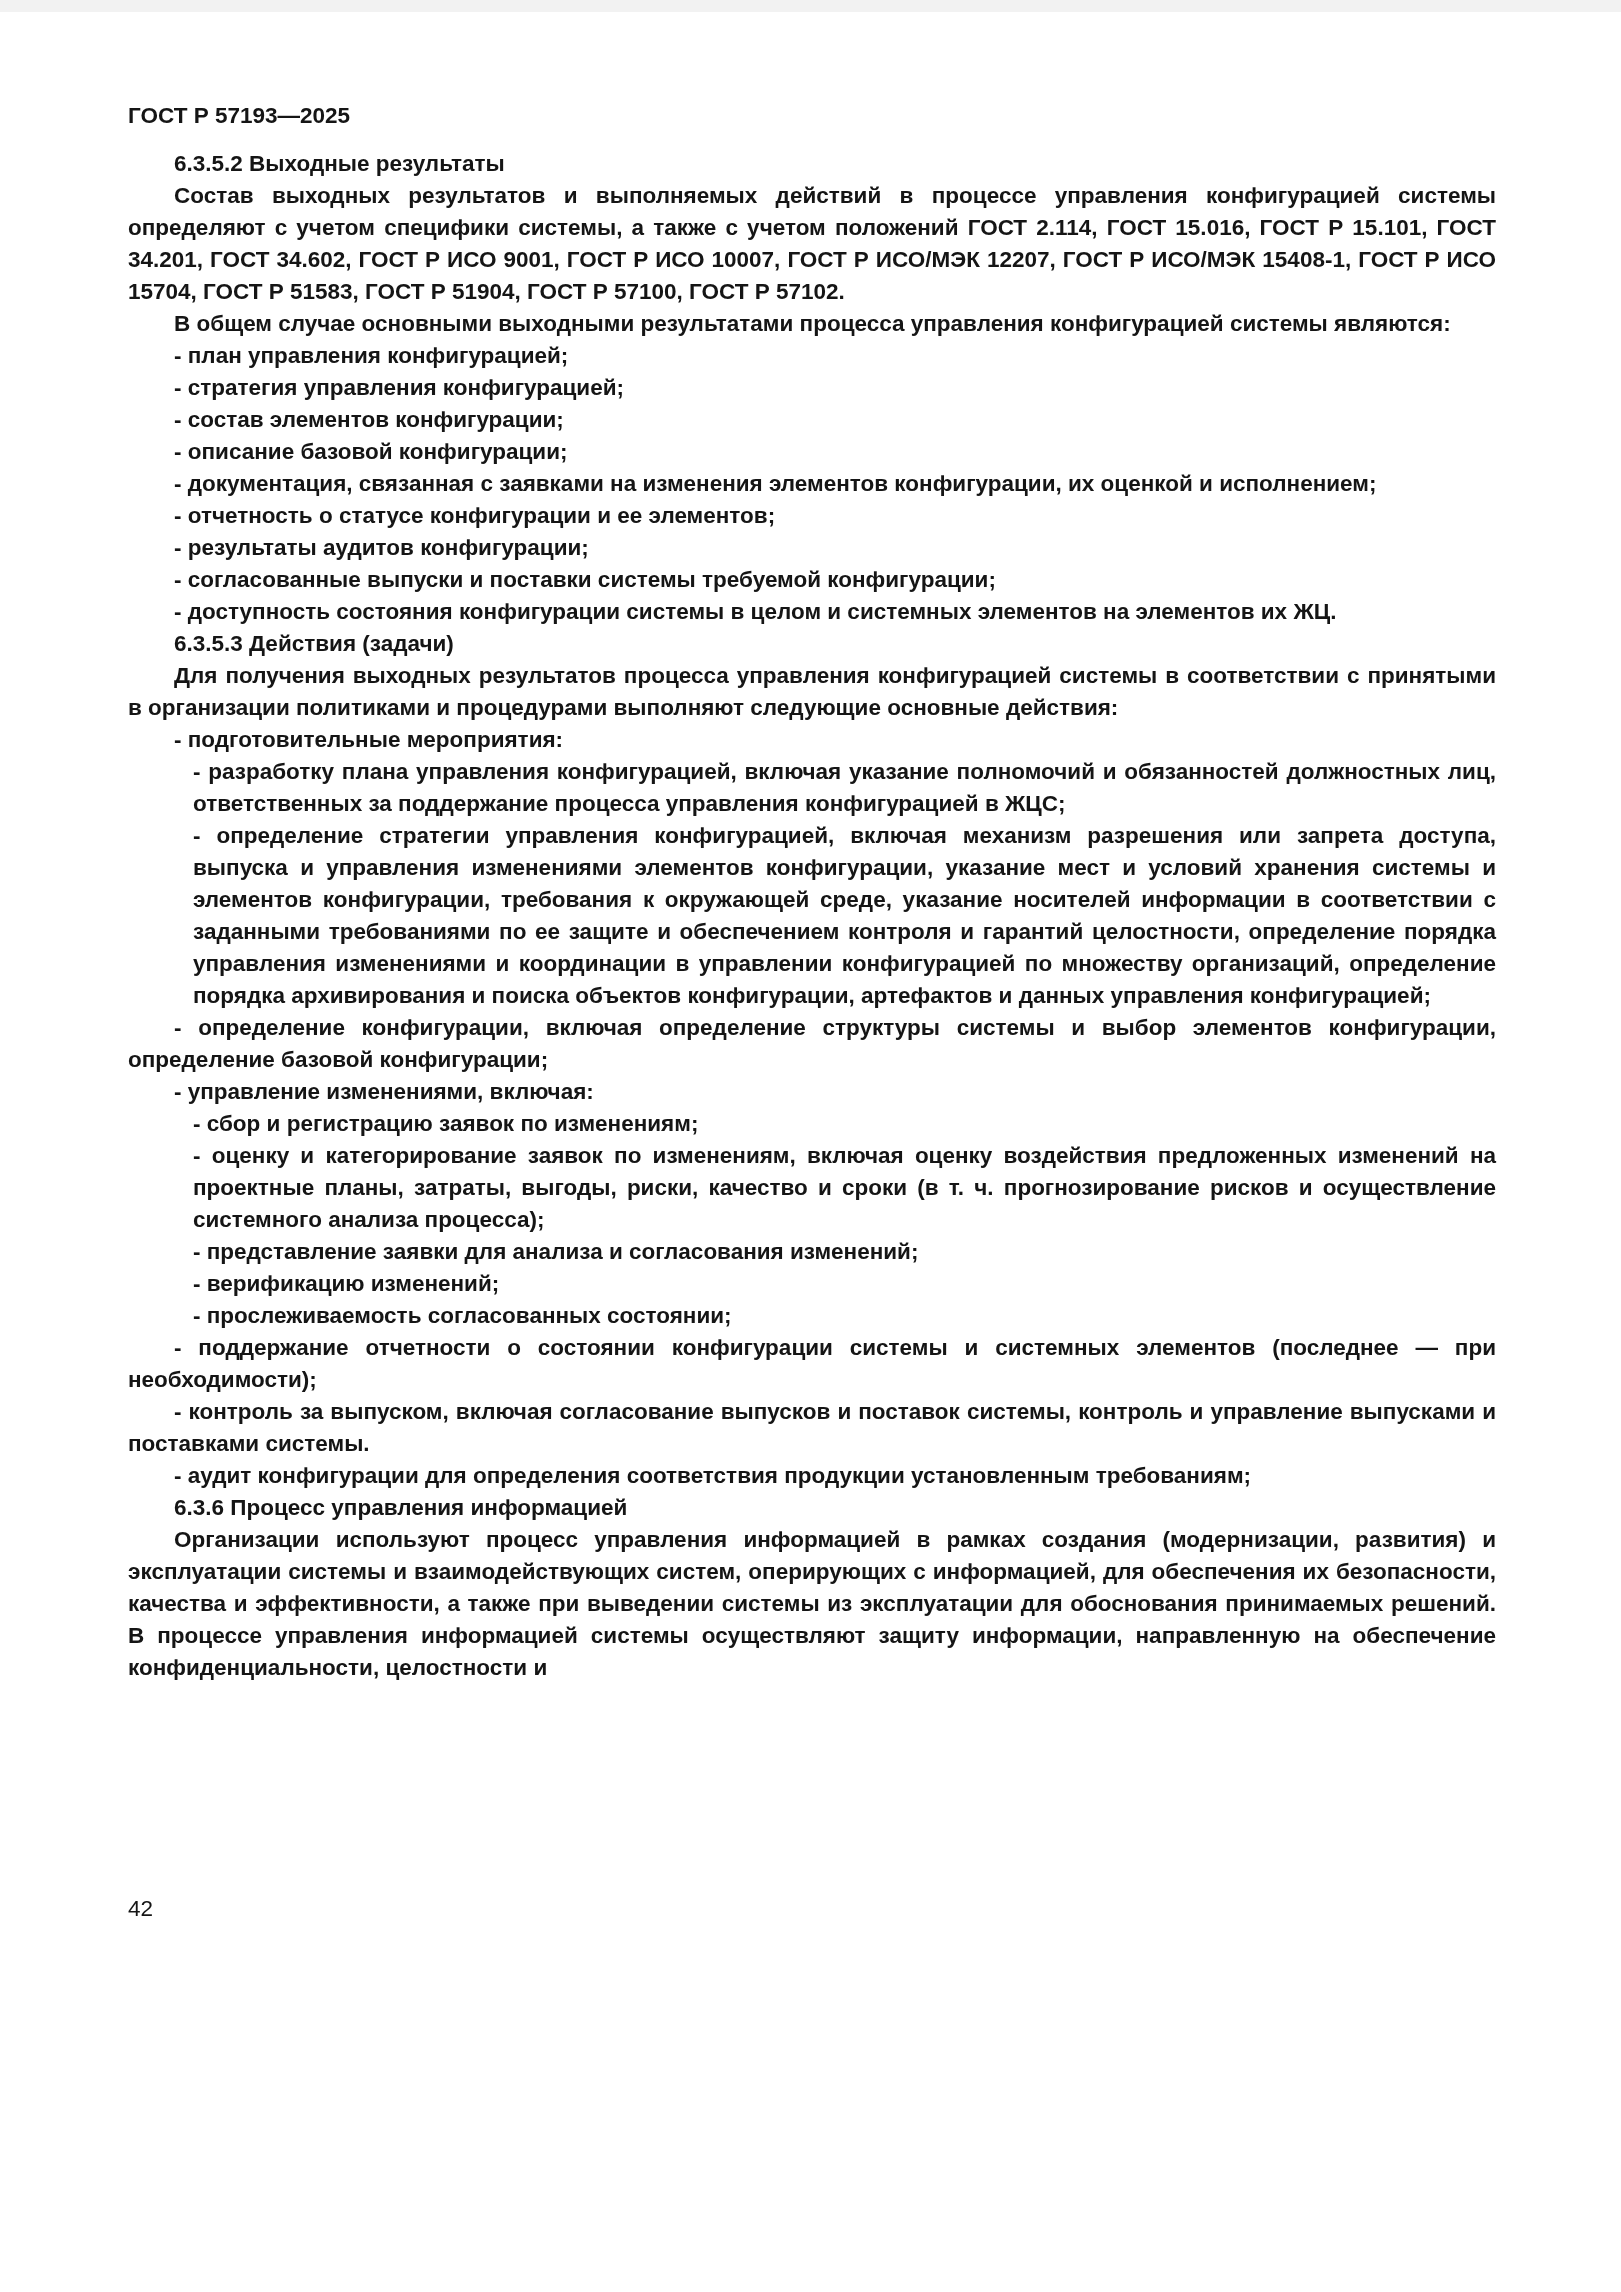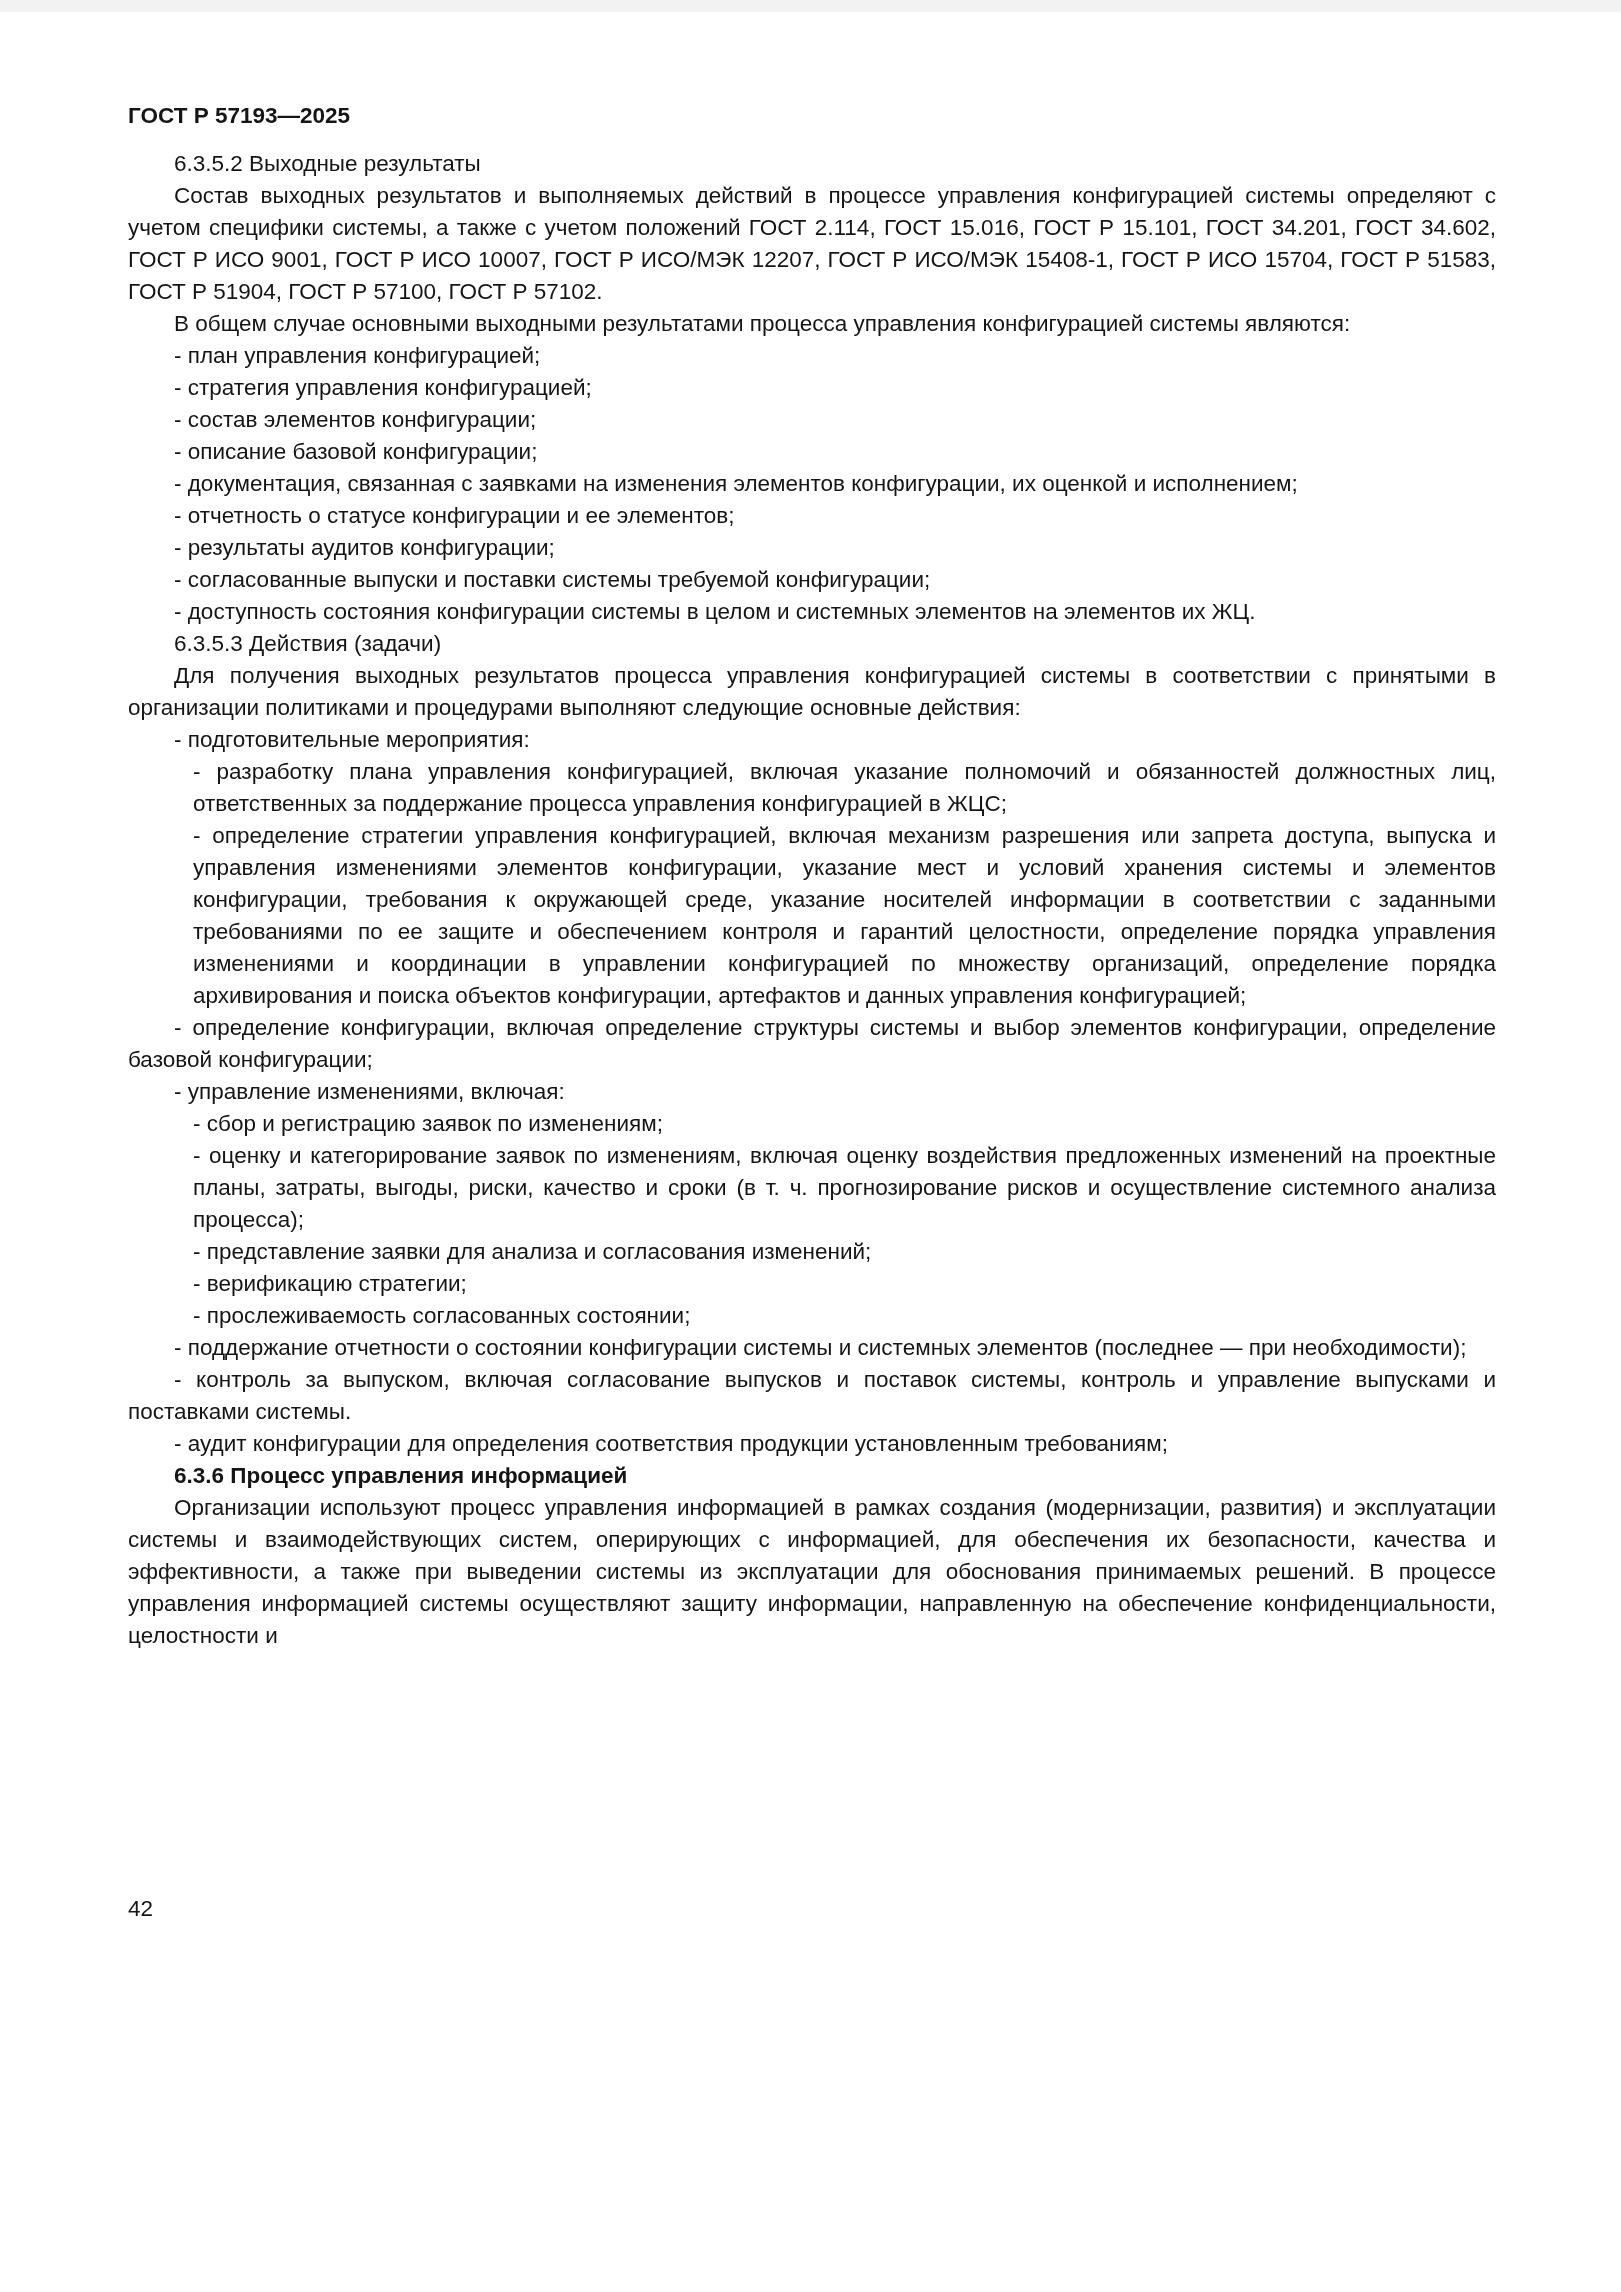--- a/index.html
+++ b/index.html
@@ -18,20 +18,21 @@
   }
   .doc-header {
     font-weight: bold;
     margin-bottom: 15.7px;
   }
   .doc-body p {
     margin: 0;
     text-align: justify;
     text-indent: 46px;
     hyphens: none;
+    font-weight: bold;
   }
   .doc-body p.li2 {
     margin-left: 65px;
     text-indent: 0;
   }
   .bold { font-weight: bold; }
   .doc-footer {
     position: absolute;
     left: 128px;
     top: 1881px;
@@ -62,21 +63,21 @@
     <p>6.3.5.3 Действия (задачи)</p>
     <p>Для получения выходных результатов процесса управления конфигурацией системы в соответствии с принятыми в организации политиками и процедурами выполняют следующие основные действия:</p>
     <p>- подготовительные мероприятия:</p>
     <p class="li2">- разработку плана управления конфигурацией, включая указание полномочий и обязанностей должностных лиц, ответственных за поддержание процесса управления конфигурацией в ЖЦС;</p>
     <p class="li2">- определение стратегии управления конфигурацией, включая механизм разрешения или запрета доступа, выпуска и управления изменениями элементов конфигурации, указание мест и условий хранения системы и элементов конфигурации, требования к окружающей среде, указание носителей информации в соответствии с заданными требованиями по ее защите и обеспечением контроля и гарантий целостности, определение порядка управления изменениями и координации в управлении конфигурацией по множеству организаций, определение порядка архивирования и поиска объектов конфигурации, артефактов и данных управления конфигурацией;</p>
     <p>- определение конфигурации, включая определение структуры системы и выбор элементов конфигурации, определение базовой конфигурации;</p>
     <p>- управление изменениями, включая:</p>
     <p class="li2">- сбор и регистрацию заявок по изменениям;</p>
     <p class="li2">- оценку и категорирование заявок по изменениям, включая оценку воздействия предложенных изменений на проектные планы, затраты, выгоды, риски, качество и сроки (в т. ч. прогнозирование рисков и осуществление системного анализа процесса);</p>
     <p class="li2">- представление заявки для анализа и согласования изменений;</p>
-    <p class="li2">- верификацию стратегии;</p>
+    <p class="li2">- верификацию изменений;</p>
     <p class="li2">- прослеживаемость согласованных состоянии;</p>
     <p>- поддержание отчетности о состоянии конфигурации системы и системных элементов (последнее — при необходимости);</p>
     <p>- контроль за выпуском, включая согласование выпусков и поставок системы, контроль и управление выпусками и поставками системы.</p>
     <p>- аудит конфигурации для определения соответствия продукции установленным требованиям;</p>
     <p class="bold">6.3.6 Процесс управления информацией</p>
     <p>Организации используют процесс управления информацией в рамках создания (модернизации, развития) и эксплуатации системы и взаимодействующих систем, оперирующих с информацией, для обеспечения их безопасности, качества и эффективности, а также при выведении системы из эксплуатации для обоснования принимаемых решений. В процессе управления информацией системы осуществляют защиту информации, направленную на обеспечение конфиденциальности, целостности и</p>
   </div>
 
   <div class="doc-footer">
     <span>42</span>

